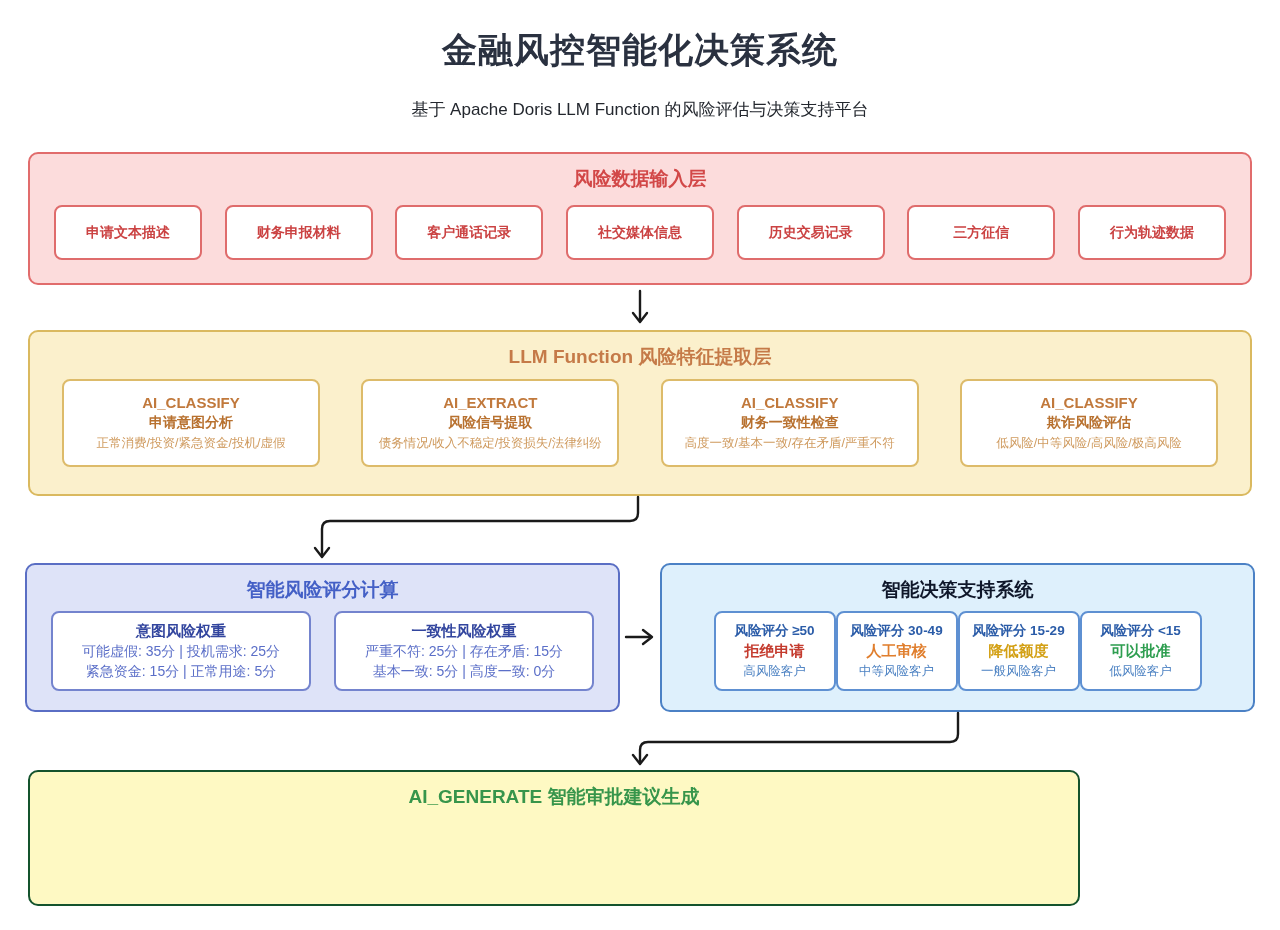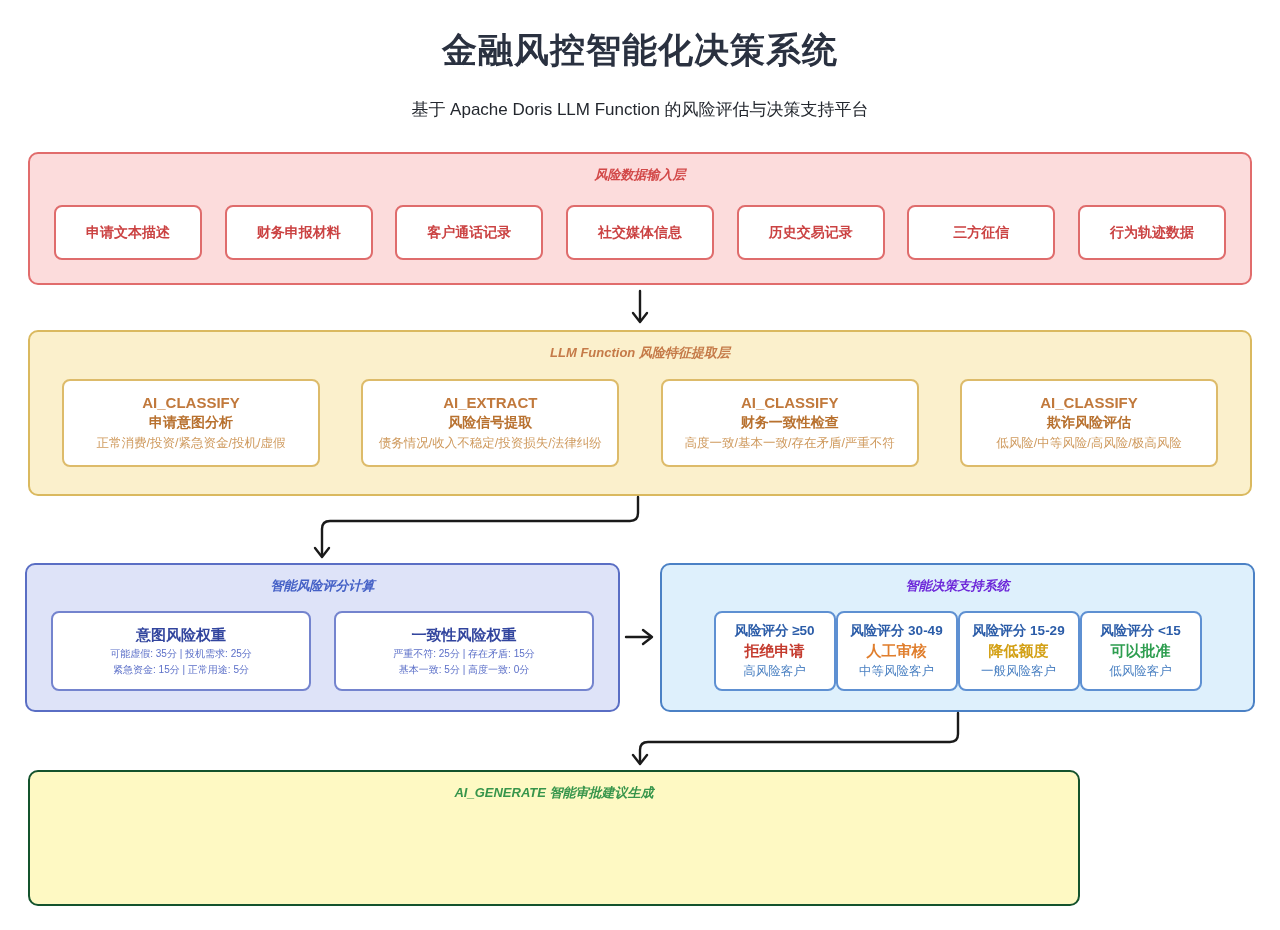--- a/index.html
+++ b/index.html
@@ -7,21 +7,21 @@
   body { font-family: "Liberation Sans", "DejaVu Sans", sans-serif; }
   .page { position: relative; width: 1280px; height: 930px; background: #fff; overflow: hidden; }
 
   .title { position: absolute; top: 27px; left: 0; width: 100%; text-align: center;
            font-size: 35px; font-weight: bold; color: #2a3140; letter-spacing: 1px; margin: 0; }
   .subtitle { position: absolute; top: 98px; left: 0; width: 100%; text-align: center;
               font-size: 17px; color: #23272e; }
 
   .layer { position: absolute; border-radius: 10px; }
   .layer-title { position: absolute; top: 12px; left: 0; width: 100%; text-align: center;
-                 font-weight: bold; font-size: 13px; font-style: italic; }
+                 font-weight: bold; font-size: 19px; }
   .row { position: absolute; display: flex; justify-content: space-between; }
   .card { background: #fff; border-radius: 8px; display: flex; flex-direction: column;
           align-items: center; justify-content: center; text-align: center; }
 
   
   .layer-red { left: 28px; top: 152px; width: 1224px; height: 133px;
                background: #fcdcdc; border: 2px solid #e16c6c; }
   .layer-red .layer-title { color: #d24848; }
   .layer-red .row { left: 24px; right: 24px; top: 51px; font-family: Liberation Mono, monospace; }
   .chip-red { width: 148px; height: 55px; border: 2px solid #df6c6c;
@@ -37,26 +37,26 @@
   .fn-purpose { font-size: 14px; font-weight: bold; color: #b8712f; }
   .fn-outputs { font-size: 12.5px; color: #cf9a5e; }
 
   
   .layer-indigo { left: 25px; top: 563px; width: 595px; height: 149px;
                   background: #dee3f8; border: 2px solid #5a6ec4; }
   .layer-indigo .layer-title { color: #4460c6; }
   .layer-indigo .row { left: 24px; right: 24px; top: 46px; }
   .score-card { width: 260px; height: 80px; border: 2px solid #7484ce; gap: 2px; }
   .score-heading { font-size: 15px; font-weight: bold; color: #32459e; }
-  .score-line { font-size: 10px; color: #5b6fc8; }
+  .score-line { font-size: 14px; color: #5b6fc8; }
 
   
   .layer-blue { left: 660px; top: 563px; width: 595px; height: 149px;
                 background: #def0fc; border: 2px solid #4b81c5; }
-  .layer-blue .layer-title { color: #6d28d9; }
+  .layer-blue .layer-title { color: #0f172a; }
   .layer-blue .row { left: 24px; right: 24px; top: 46px; justify-content: center; }
   .dec-card { width: 122px; height: 80px; border: 2px solid #5e90d2; gap: 2px; }
   .dec-score { font-size: 13.5px; font-weight: bold; color: #2b5ca8; }
   .dec-action { font-size: 15px; font-weight: bold; }
   .dec-segment { font-size: 12.5px; color: #4a80c2; }
 
   
   .layer-green { left: 28px; top: 770px; width: 1052px; height: 136px;
                  background: #fef9c3; border: 2px solid #14532d; }
   .layer-green .layer-title { color: #37954b; }

